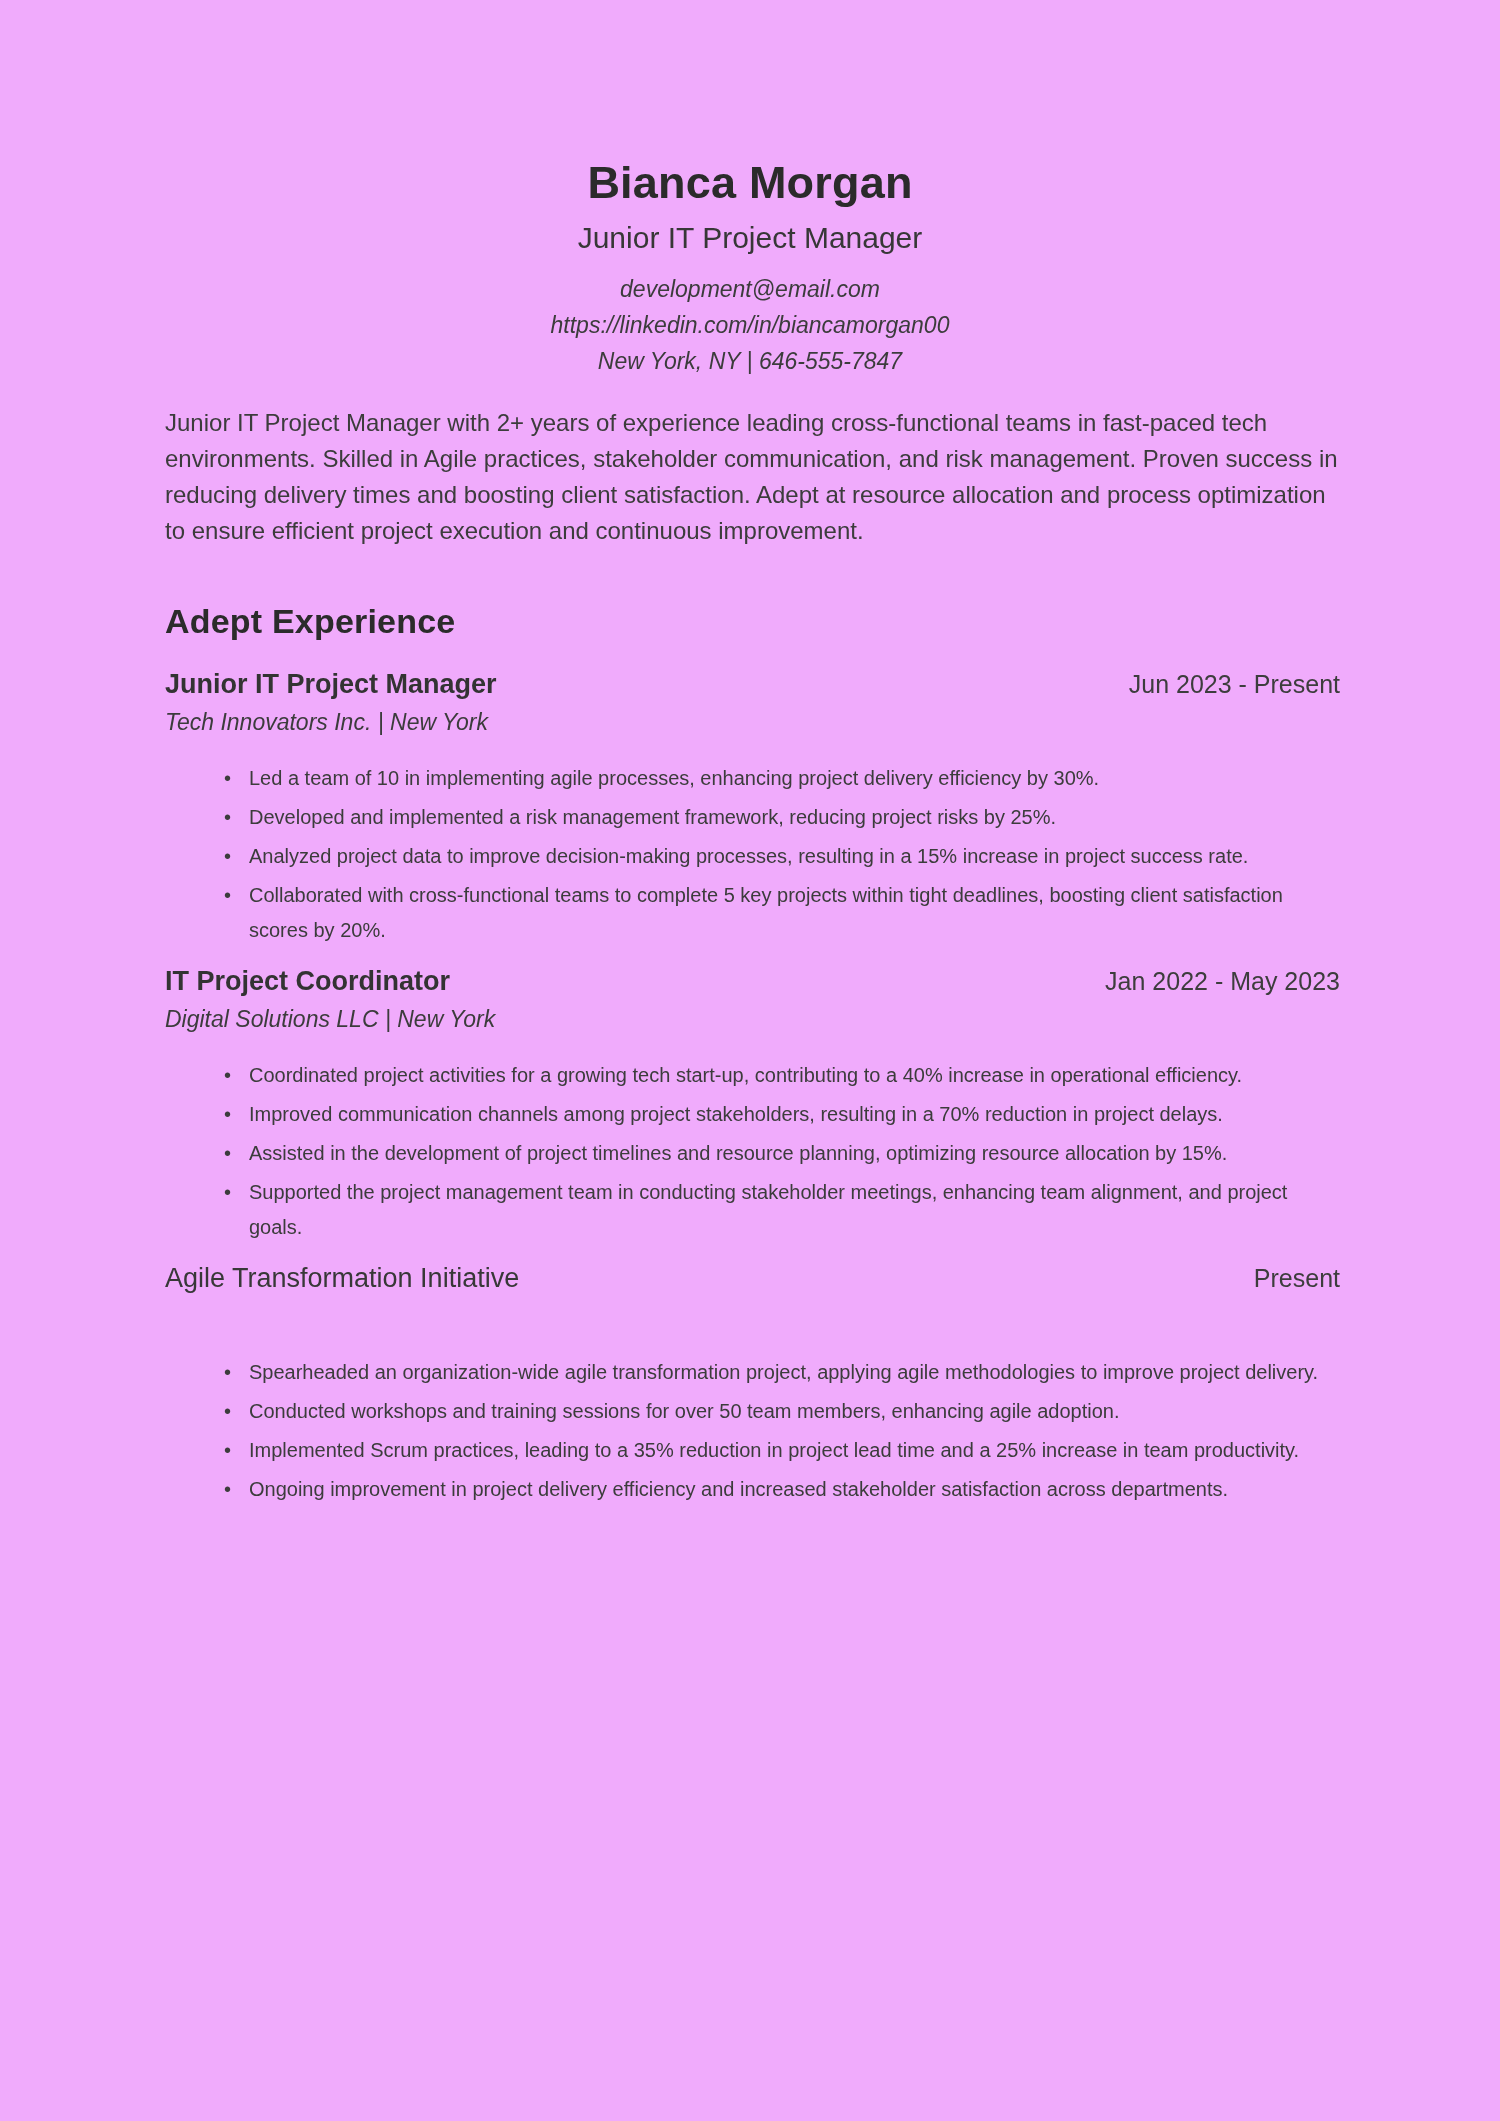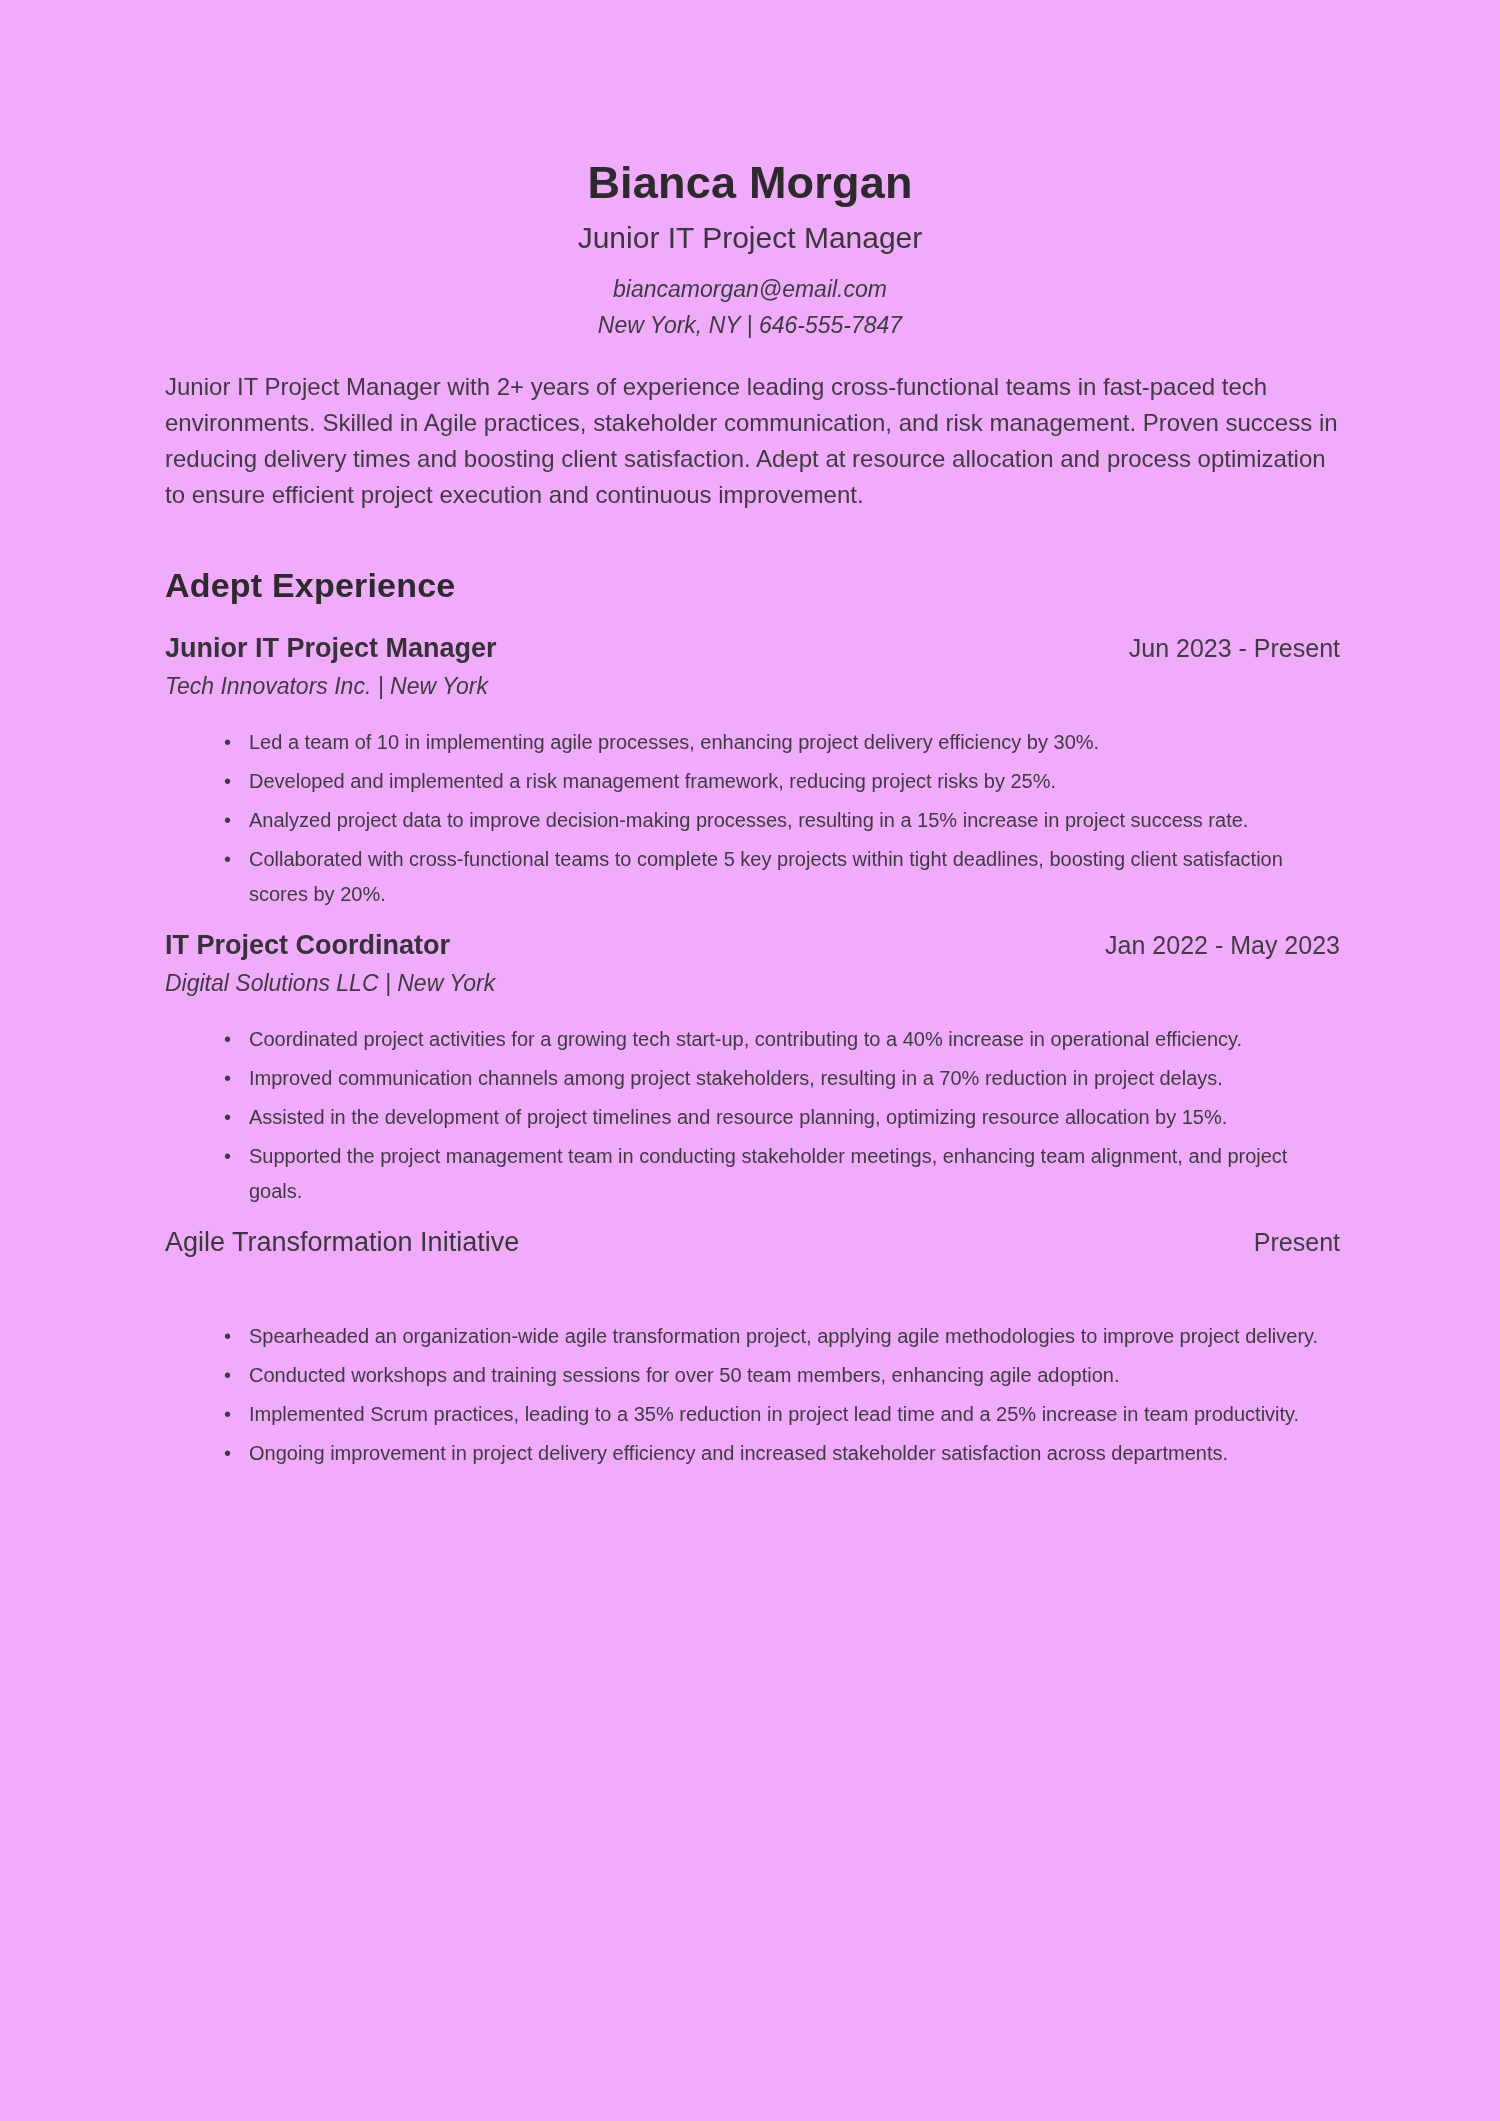--- a/index.html
+++ b/index.html
@@ -104,21 +104,22 @@
 </style>
 </head>
 <body>
 
 <div class="page">
 
   <header class="header">
     <h1 class="name">Bianca Morgan</h1>
     <div class="role">Junior IT Project Manager</div>
     <div class="contact">
-      <div class="contact-line">biancamorgan@email.com</div>
+      <div class="contact-line">development@email.com</div>
+      <div class="contact-line">https://linkedin.com/in/biancamorgan00</div>
       <div class="contact-line">New York, NY | 646-555-7847</div>
     </div>
   </header>
 
   <main class="main">
 
     <p class="summary">Junior IT Project Manager with 2+ years of experience leading cross-functional teams in fast-paced tech environments. Skilled in Agile practices, stakeholder communication, and risk management. Proven success in reducing delivery times and boosting client satisfaction. Adept at resource allocation and process optimization to ensure efficient project execution and continuous improvement.</p>
 
     <h2 class="section-heading">Adept Experience</h2>
 

